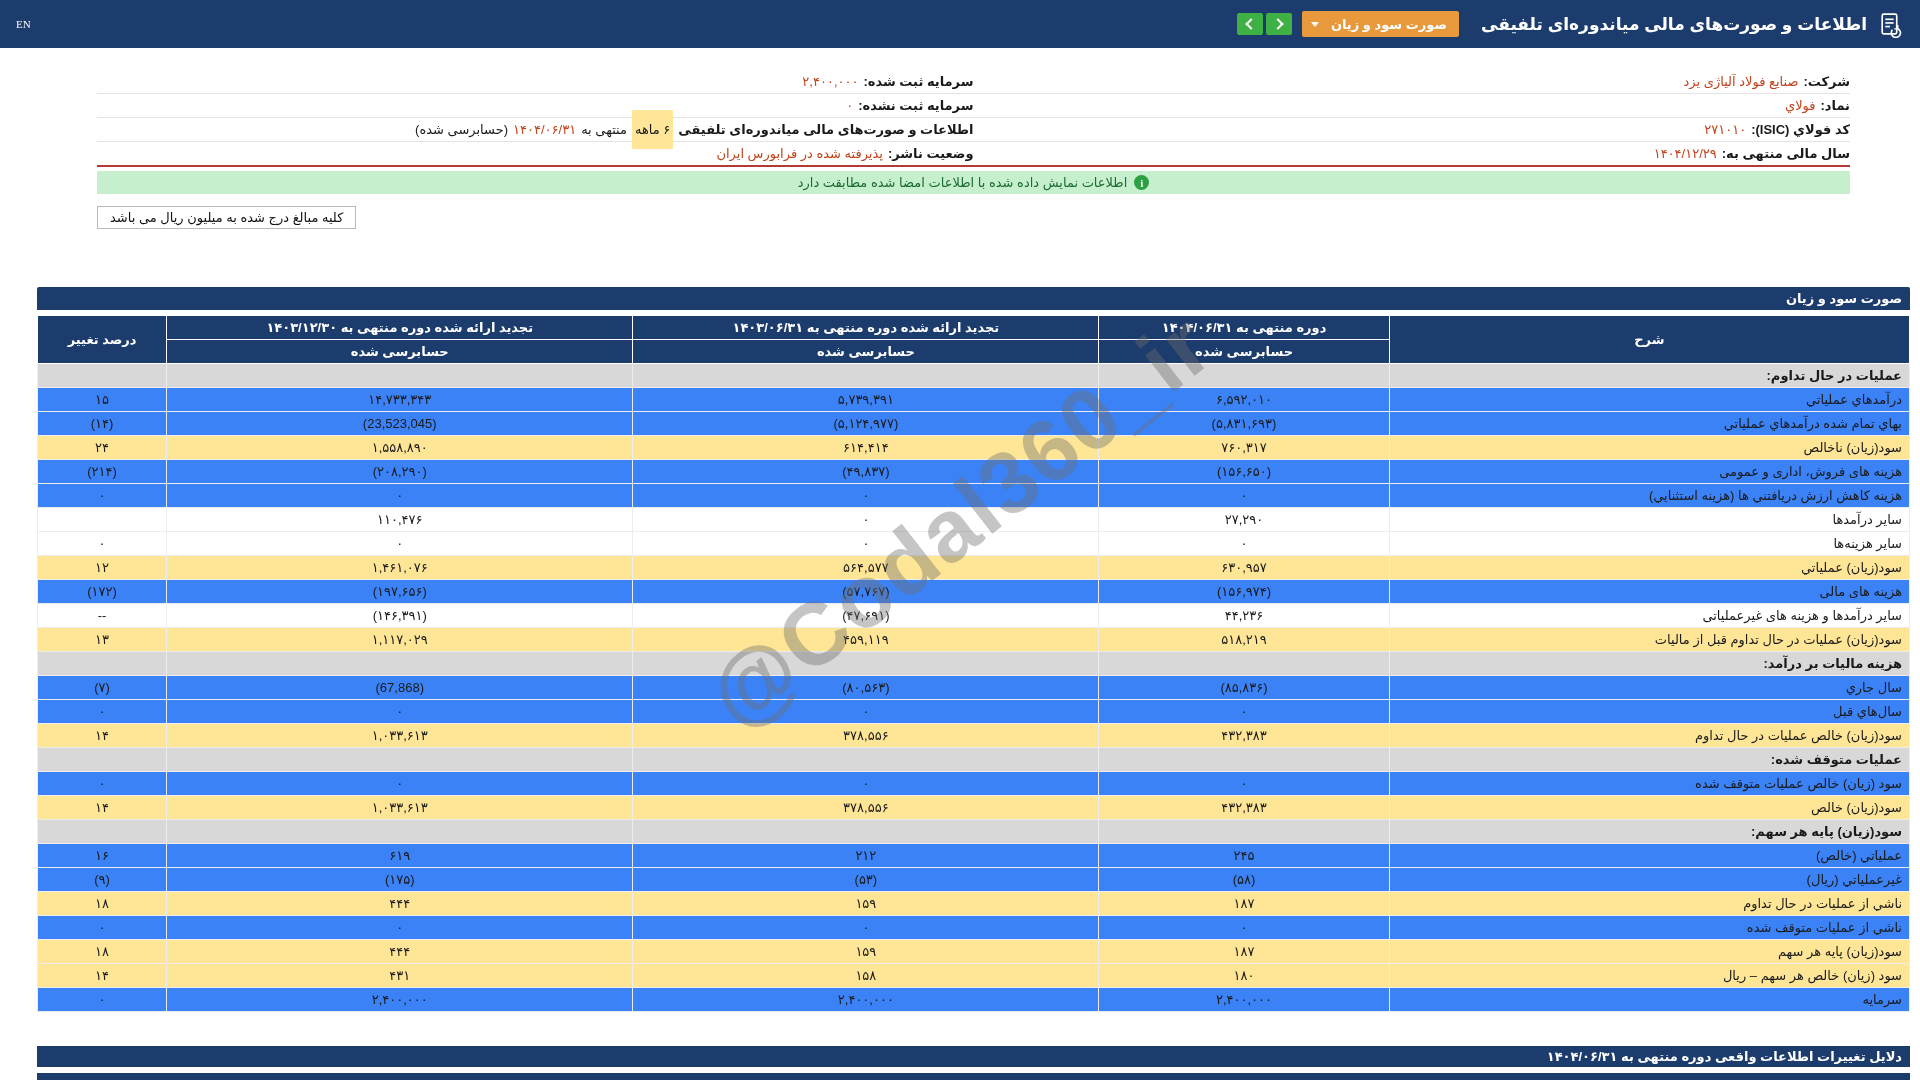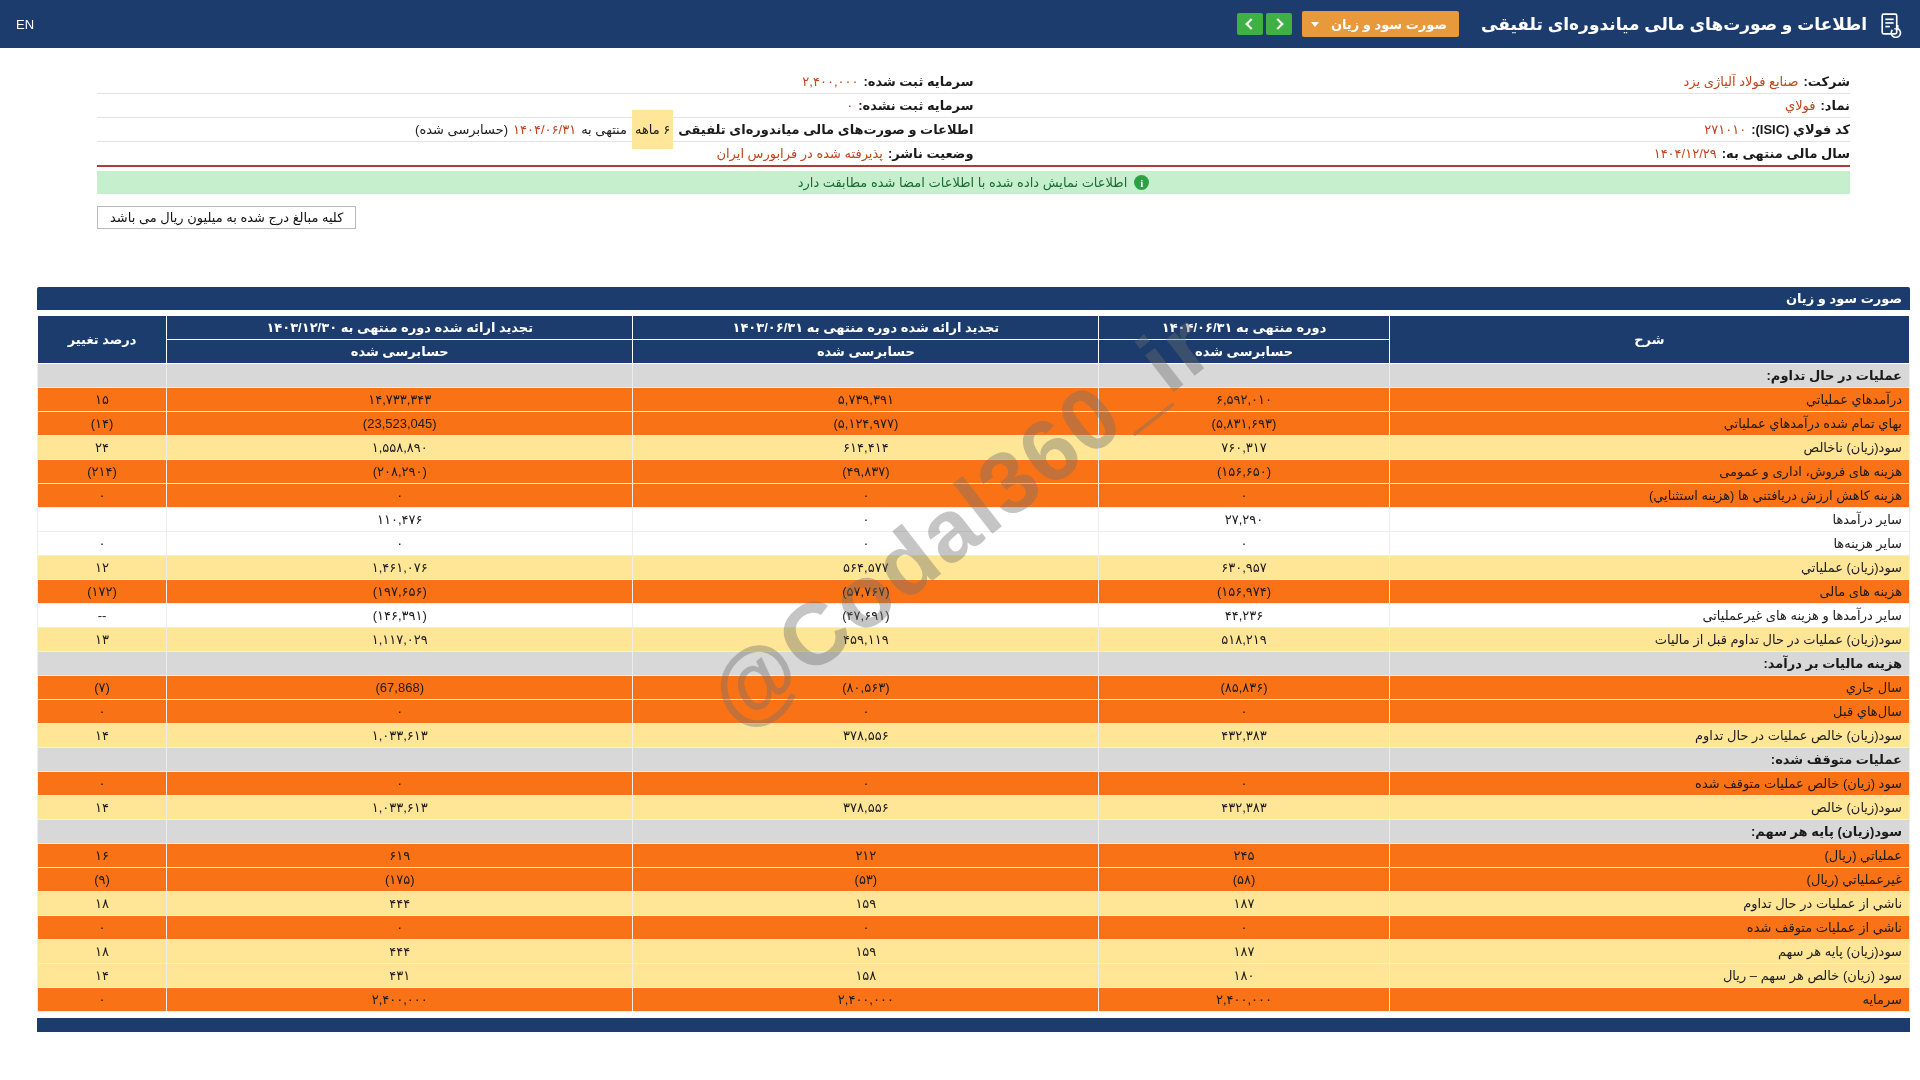--- a/index.html
+++ b/index.html
@@ -15,21 +15,21 @@
               padding:0 12px 0 9px; border-radius:2px; color:#fff; font-size:13px;
               font-weight:bold; cursor:pointer; margin-left:10px; white-space:nowrap; }
   .dropdown .caret { margin-right:12px; width:0; height:0; border-left:4px solid transparent;
                      border-right:4px solid transparent; border-top:5px solid #fff; }
   .navbtn { width:26px; height:22px; background:#3fb044; border:none; border-radius:2px;
             display:flex; align-items:center; justify-content:center; margin-left:3px;
             cursor:pointer; padding:0; }
   .chev { width:6px; height:6px; display:block; }
   .chev-right { border-right:2px solid #fff; border-top:2px solid #fff; transform:rotate(45deg); margin-right:2px; }
   .chev-left  { border-left:2px solid #fff; border-bottom:2px solid #fff; transform:rotate(45deg); margin-left:2px; }
-  .lang { margin-right:auto; font-family:Liberation Sans, sans-serif; font-size:13px; cursor:pointer; }
+  .lang { margin-right:auto; font-family:Liberation Serif, serif; font-size:11px; cursor:pointer; }
 
   
   .info-box { margin:22px 70px 0 97px; font-size:13px; color:#1a1a1a; }
   .info-row { display:flex; border-bottom:1px solid #e3e3e3; height:23px; align-items:center; }
   .info-row:last-child { border-bottom:2px solid #b23b37; }
   .info-cell { flex:1; display:flex; align-items:center; gap:5px; white-space:nowrap; overflow:hidden; }
   .lbl { font-weight:bold; color:#1a1a1a; }
   .val { color:#c0441d; }
   .hl  { background:#ffe699; padding:12px 3px; }
 
@@ -49,21 +49,21 @@
   .table-title { height:23px; background:#1c3c6d; color:#fff; font-size:13px; font-weight:bold;
                  display:flex; align-items:center; padding:0 8px; margin-bottom:5px;
                  border-radius:2px 2px 0 0; }
   table.stmt { width:100%; border-collapse:collapse; table-layout:fixed; font-size:13px; }
   .stmt th { background:#1c3c6d; color:#fff; font-weight:bold; height:23px;
              border:1px solid #fff; text-align:center; padding:0 4px; overflow:hidden; white-space:nowrap; }
   .stmt td { height:23px; border:1px solid #ededed; padding:0 7px; color:#1a1a1a;
              overflow:hidden; white-space:nowrap; }
   td.c-desc { text-align:right; }
   td.c-num  { text-align:center; }
-  tr.row-blue   td { background:#f97316;margin-left:12px; }
+  tr.row-blue   td { background:#3b82f6;margin-left:12px; }
   tr.row-white  td { background:#ffffff; }
   tr.row-yellow td { background:#ffe697; }
   tr.row-section td { background:#d8d8d8; }
   tr.row-section td.c-desc { font-weight:bold; }
   .neg { color:#d40000; }
 
   
   .footer-bar { margin:34px 10px 0 37px; height:21px; background:#1c3c6d; color:#fff;
                 font-size:13px; font-weight:bold; display:flex; align-items:center; padding:0 8px; }
   .footer-partial { margin:6px 10px 0 37px; height:14px; background:#1c3c6d; }
@@ -316,21 +316,21 @@
             <td class="c-num">۱۴</td>
           </tr>
           <tr class="row-section">
             <td class="c-desc">سود(زيان) پايه هر سهم:</td>
             <td class="c-num"></td>
             <td class="c-num"></td>
             <td class="c-num"></td>
             <td class="c-num"></td>
           </tr>
           <tr class="row-blue">
-            <td class="c-desc">عملياتي (ريال)</td>
+            <td class="c-desc">عملياتي (خالص)</td>
             <td class="c-num">۲۴۵</td>
             <td class="c-num">۲۱۲</td>
             <td class="c-num">۶۱۹</td>
             <td class="c-num">۱۶</td>
           </tr>
           <tr class="row-blue">
             <td class="c-desc">غيرعملياتي (ريال)</td>
             <td class="c-num neg">(۵۸)</td>
             <td class="c-num neg">(۵۳)</td>
             <td class="c-num neg">(۱۷۵)</td>
@@ -370,15 +370,16 @@
             <td class="c-num">۲,۴۰۰,۰۰۰</td>
             <td class="c-num">۲,۴۰۰,۰۰۰</td>
             <td class="c-num">۰</td>
           </tr>
         </tbody>
     </table>
   </div>
 
   <div class="watermark">@Codal360_ir</div>
 
+  <div class="footer-bar">دلایل تغییرات اطلاعات واقعی دوره منتهی به ۱۴۰۴/۰۶/۳۱</div>
   <div class="footer-partial"></div>
 
 </div>
 
 </body></html>

